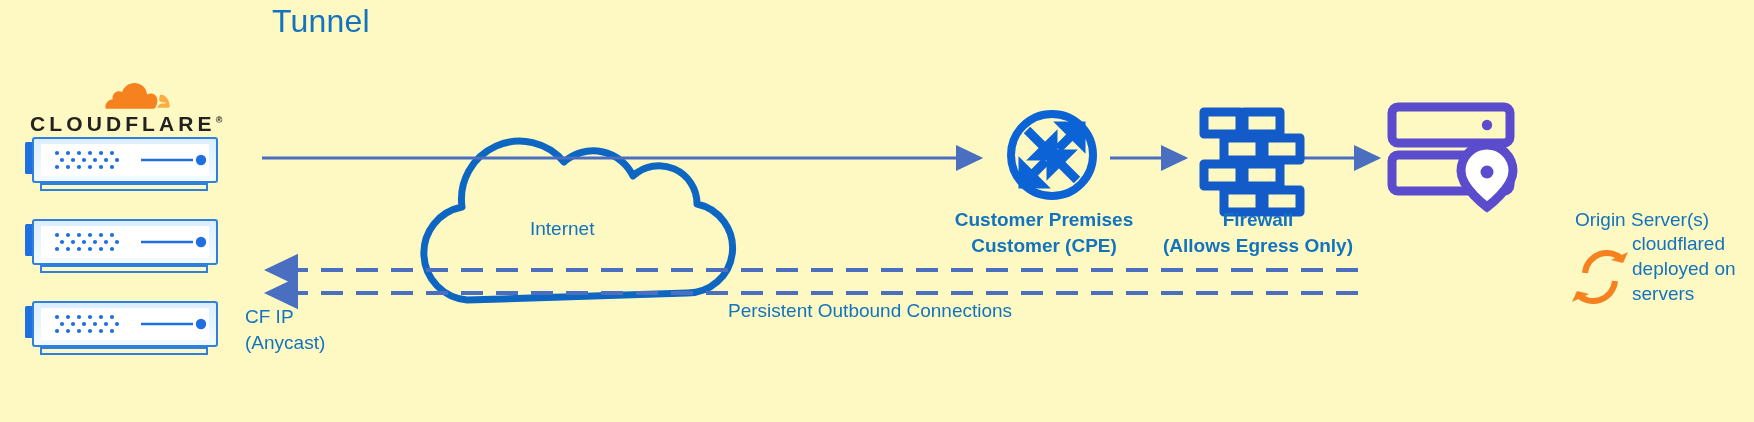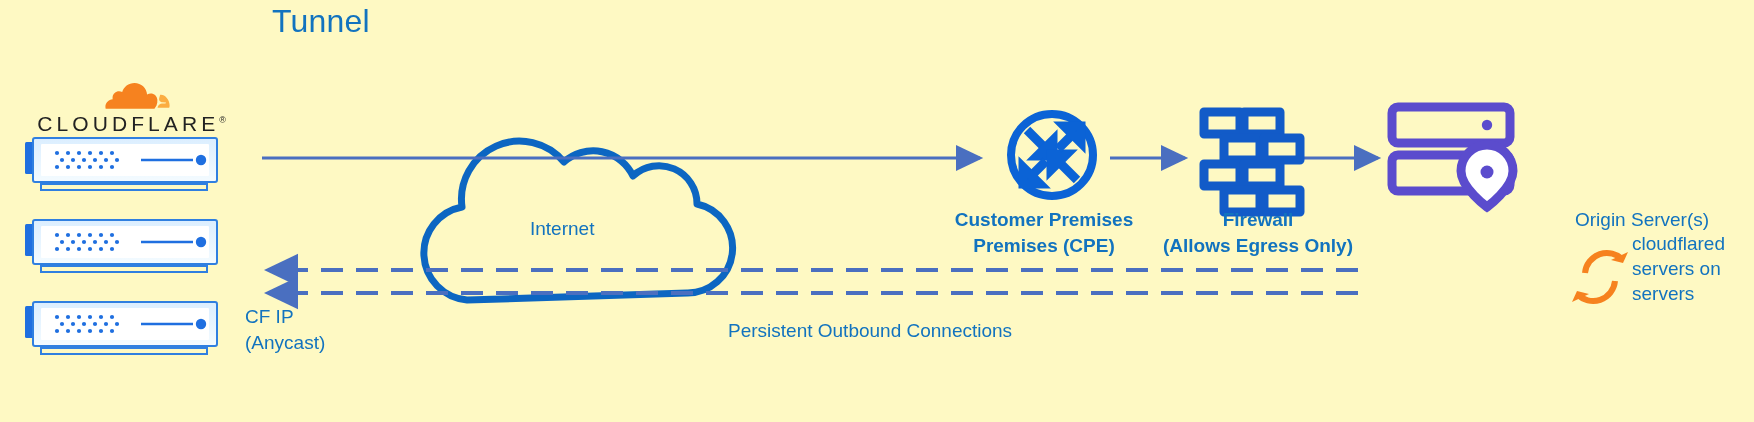--- a/index.html
+++ b/index.html
@@ -35,23 +35,23 @@
     left: 30px;
     top: 76px;
     width: 196px;
     height: 62px;
   }
   #cf-wordmark {
     position: absolute;
     left: 0;
     top: 36px;
     width: 196px;
-    text-align: right;
+    text-align: left;
     font-size: 21px;
-    font-weight: normal;
+    font-weight: bold;
     letter-spacing: 4.1px;
     color: #222222;
     white-space: nowrap;
   }
   #cf-wordmark .tm {
     font-size: 9px;
     vertical-align: super;
     letter-spacing: 0;
   }
 
@@ -65,21 +65,21 @@
   .diagram-label {
     color: #1273bf;
     font-size: 19px;
     line-height: 26px;
     white-space: nowrap;
   }
   .diagram-label.center { text-align: center; font-weight: bold; }
 
   #label-request-to-origin { left: 289px; top: 130px; }
   #label-internet { left: 530px; top: 216px; }
-  #label-persistent { left: 728px; top: 318px; }
+  #label-persistent { left: 728px; top: 298px; }
   #label-cf-ip { left: 245px; top: 304px; white-space: normal; width: 120px; }
   #label-cpe { left: 948px; top: 207px; text-align: center; width: 192px; }
   #label-firewall { left: 1160px; top: 207px; text-align: center; width: 196px; }
   #label-origin-server { left: 1575px; top: 207px; width: 160px; }
   #label-cloudflared {
     left: 1632px; top: 231px; width: 122px;
     white-space: normal; line-height: 25px;
   }
 
   
@@ -283,29 +283,29 @@
 
   <div class="abs diagram-label" id="label-persistent">Persistent Outbound Connections</div>
 
   <div class="abs diagram-label" id="label-cf-ip">
     <div>CF IP</div>
     <div>(Anycast)</div>
   </div>
 
   <div class="abs diagram-label center" id="label-cpe">
     <div>Customer Premises</div>
-    <div>Premises (CPE)</div>
+    <div>Customer (CPE)</div>
   </div>
 
   <div class="abs diagram-label center" id="label-firewall">
     <div>Firewall</div>
     <div>(Allows Egress Only)</div>
   </div>
 
   <div class="abs diagram-label" id="label-origin-server">Origin Server(s)</div>
 
   <div class="abs diagram-label" id="label-cloudflared">
     <div>cloudflared</div>
-    <div>servers on</div>
+    <div>deployed on</div>
     <div>servers</div>
   </div>
 
 </div>
 
 </body></html>

